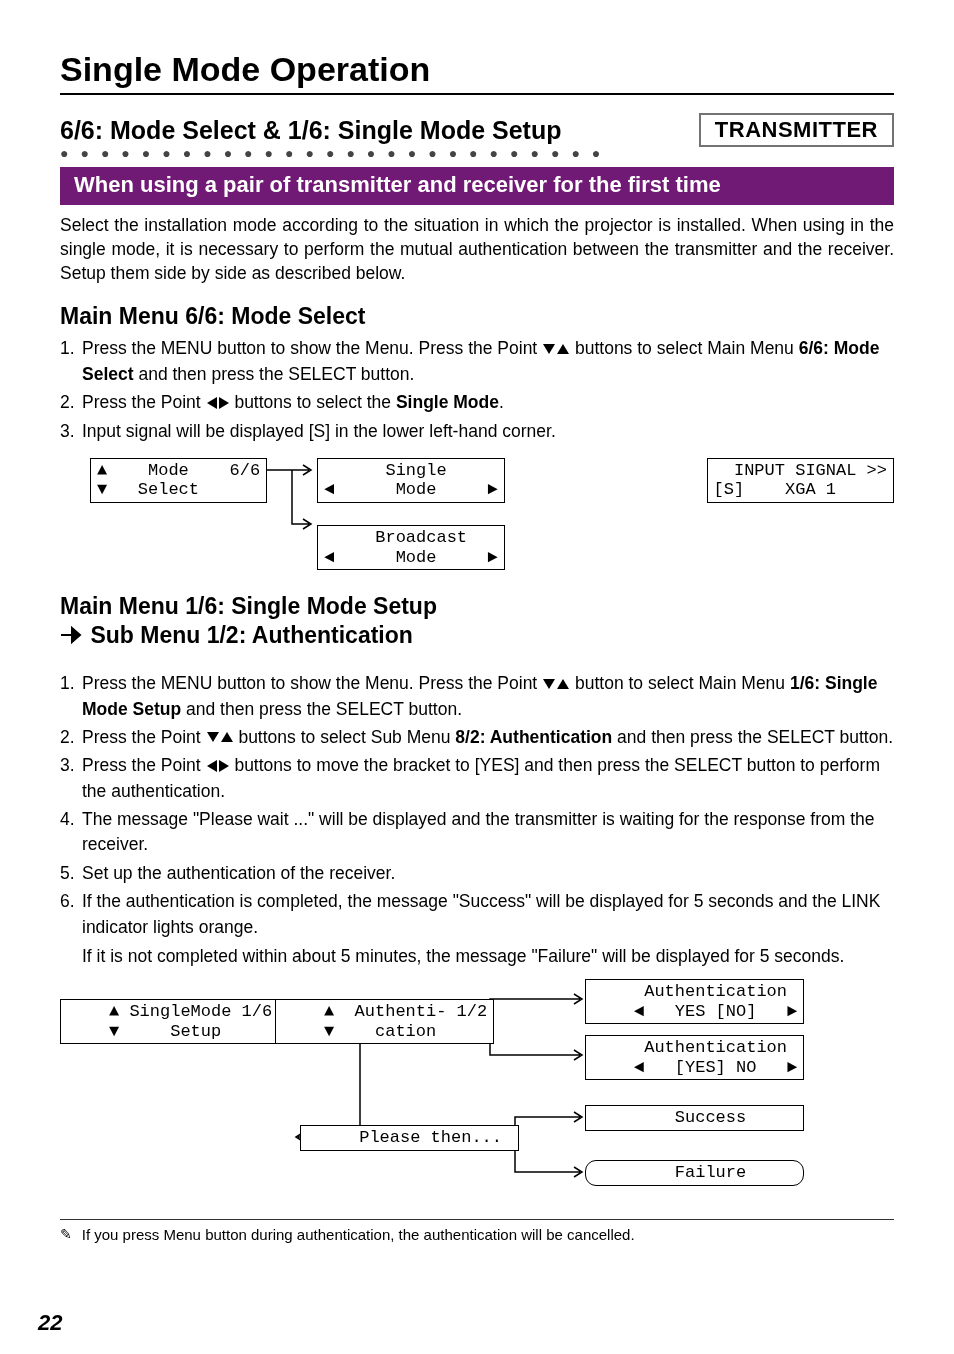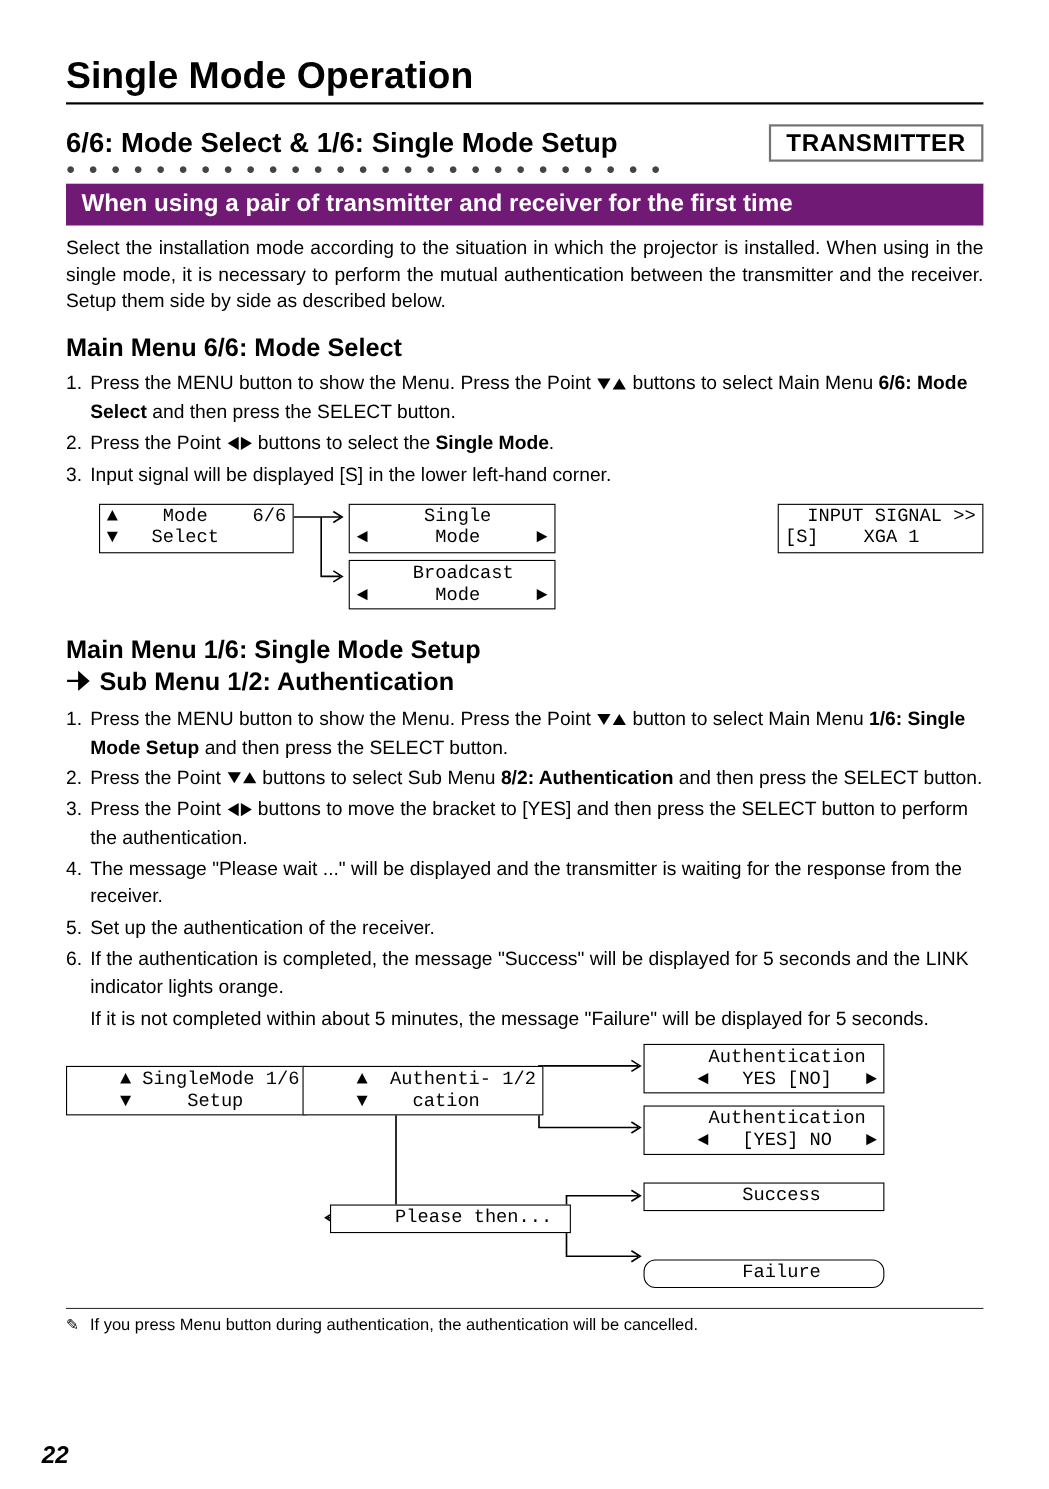--- a/index.html
+++ b/index.html
@@ -97,32 +97,32 @@
     font-family: "Courier New", monospace;
     font-size: 17px;
   }
   .lcd {
     border: 1.5px solid #000;
     padding: 2px 6px;
     white-space: pre;
     line-height: 1.15;
     background: #fff;
   }
-  .lcd-stack { display: flex; flex-direction: column; gap: 6px; }
+  .lcd-stack { display: flex; flex-direction: column; gap: 22px; }
   .conn {
     position: relative;
     flex: 0 0 auto;
   }
   .conn svg { display: block; }
 
   .sub-head2 {
     font-size: 23px;
     font-weight: bold;
     line-height: 1.25;
-    margin-bottom: 6px;
+    margin-bottom: 20px;
   }
   .indent-block {
     padding-left: 22px;
     font-size: 17.5px;
     line-height: 1.45;
     margin-top: 4px;
   }
 
   .flow-area {
     font-family: "Courier New", monospace;
@@ -291,21 +291,21 @@
   <div class="lcd" style="left:0; top:22px;">▲ SingleMode 1/6
 ▼     Setup     </div>
   <div class="lcd" style="left:215px; top:22px;">▲  Authenti- 1/2
 ▼    cation     </div>
   <div class="lcd" style="left:525px; top:2px;"> Authentication 
 ◄   YES [NO]   ►</div>
   <div class="lcd" style="left:525px; top:58px;"> Authentication 
 ◄   [YES] NO   ►</div>
   <div class="lcd" style="left:240px; top:148px;"> Please then... </div>
   <div class="lcd" style="left:525px; top:128px;">    Success     </div>
-  <div class="lcd" style="left:525px; top:198px;border-radius:11px;">    Failure     </div>
+  <div class="lcd" style="left:525px; top:183px;border-radius:11px;">    Failure     </div>
 </div>
 
 <div class="footnote">
   <span class="pencil">✎</span>
   <span>If you press Menu button during authentication, the authentication will be cancelled.</span>
 </div>
 
 <div class="page-num">22</div>
 
 </body></html>

